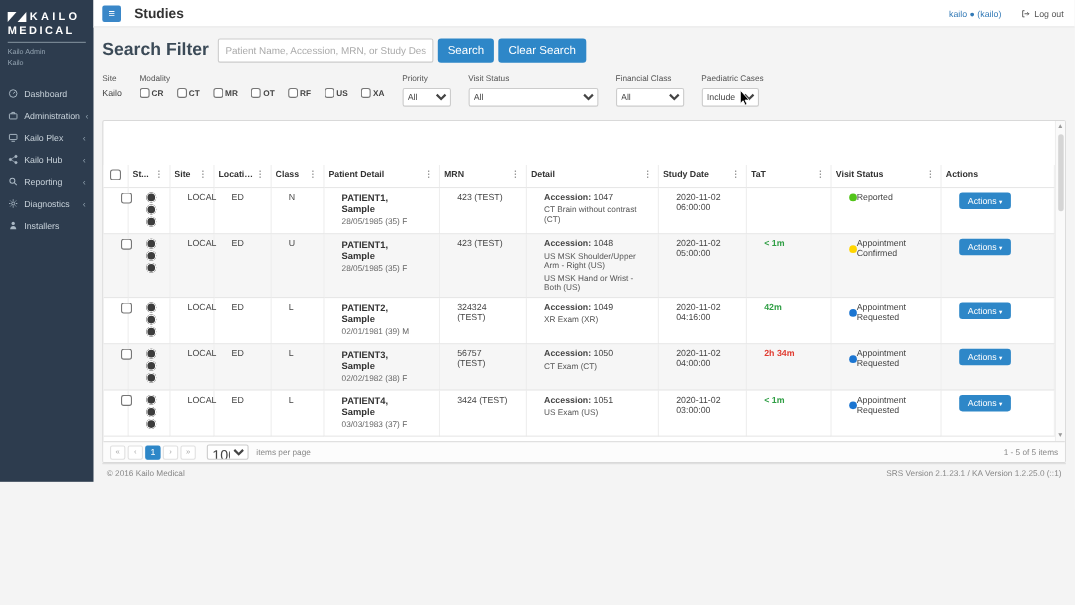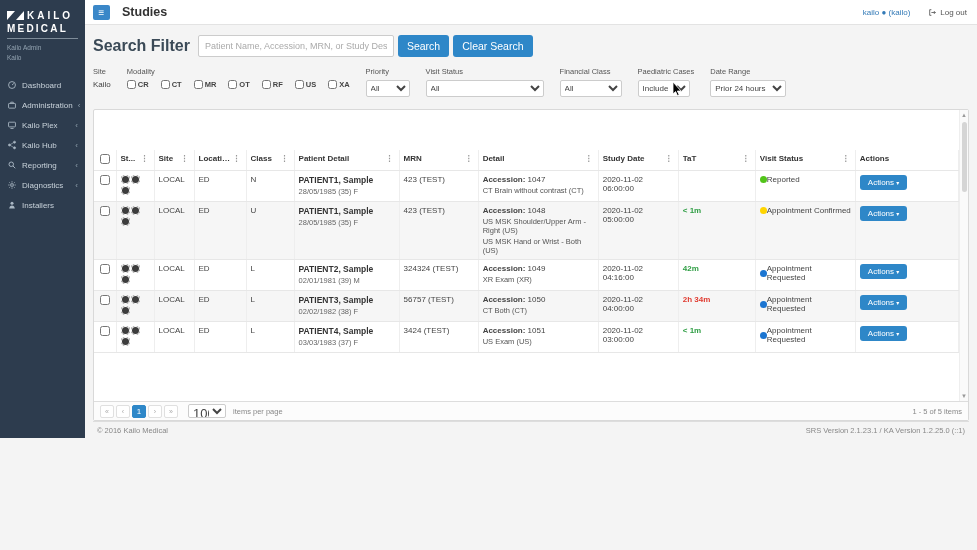--- a/index.html
+++ b/index.html
@@ -55,21 +55,21 @@
 
   
   .grid { flex:1 1 auto; background:#fff; border:1px solid #d9d9d9; display:flex; flex-direction:column; min-height:0; border-radius:2px; }
   .grid-scroll { flex:1 1 auto; position:relative; overflow:hidden; }
   table { border-collapse:collapse; table-layout:fixed; width:calc(100% - 9px);margin-top:40px; }
   th, td { border-right:1px solid #eee; border-bottom:1px solid #e7e7e7; vertical-align:top; }
   th { font-size:8px; font-weight:bold; color:#333; text-align:left; padding:4px 4px; white-space:nowrap; overflow:hidden; background:#fff; }
   .th-inner { display:flex; align-items:center; }
   .th-label { flex:1 1 auto; overflow:hidden; text-overflow:ellipsis; }
   .col-menu { color:#999; font-size:8px; cursor:pointer; padding:0 1px; }
-  td { font-size:8px; color:#444; padding:4px 4px; }
+  td { font-size:8px; color:#444; padding:4px 16px; }
   tbody tr:nth-child(even) td { background:#f6f6f6; }
   .c-check { width:22px; text-align:center; } .c-check input { width:10px; height:10px; }
   .stat-ic { display:inline-block; width:9px; height:9px; border-radius:50%; background:#3d3d3d; box-shadow:inset 0 0 0 1px #fff, inset 0 0 0 2.5px #3d3d3d; margin-right:1px; }
   .pname { font-weight:bold; color:#333; font-size:8.5px; }
   .psub { color:#666; font-size:7.5px; margin-top:2px; }
   .acc-num { color:#444; }
   .dline { color:#555; font-size:7.5px; margin-top:2px; }
   .c-tat span { font-weight:bold; font-size:8px; }
   .visit-wrap { display:flex; align-items:center; gap:0; }
   .dot { width:7px; height:7px; border-radius:50%; display:inline-block; flex:0 0 7px; }
@@ -258,24 +258,20 @@
           <span class="flabel">Visit Status</span>
           <select class="sel-visit"><option>All</option></select>
         </div>
         <div class="fgroup">
           <span class="flabel">Financial Class</span>
           <select class="sel-fin"><option>All</option></select>
         </div>
         <div class="fgroup">
           <span class="flabel">Paediatric Cases</span>
           <select class="sel-paed"><option>Include</option></select>
-        </div>
-        <div class="fgroup">
-          <span class="flabel">Date Range</span>
-          <select class="sel-date"><option>Prior 24 hours</option></select>
         </div>
       </div>
 
       <div class="grid">
         <div class="grid-scroll">
           <table>
             <colgroup>
               <col style="width:22px">
                 <col style="width:38px">
                 <col style="width:40px">
@@ -466,21 +462,21 @@
     <td>ED</td>
     <td>L</td>
     <td>
       <div class="pname">PATIENT3, Sample</div>
       <div class="psub">02/02/1982 (38) F</div>
     </td>
     <td>56757 (TEST)</td>
     <td>
       <div><b>Accession:</b> <span class="acc-num">1050</span></div>
       <div>
-                      <div class="dline">CT Both (CT)</div>
+                      <div class="dline">CT Exam (CT)</div>
                     </div>
     </td>
     <td>2020-11-02 04:00:00</td>
     <td class="c-tat"><span style="color: rgb(224, 59, 48);">2h 34m</span></td>
     <td>
       <span class="visit-wrap">
                       <span class="dot" style="background: rgb(27, 117, 209);"></span>
                       <span>Appointment Requested</span>
                     </span>
     </td>

